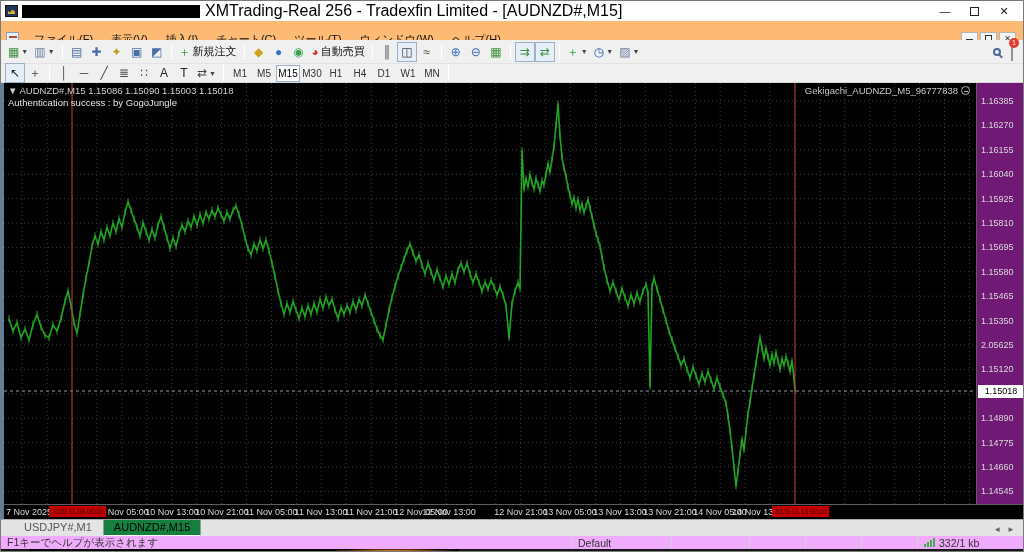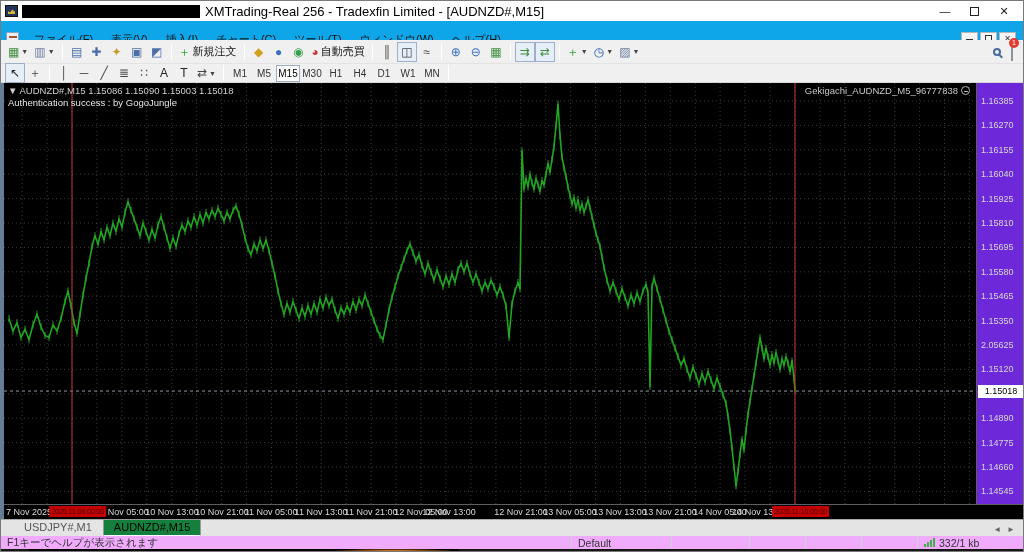--- a/index.html
+++ b/index.html
@@ -3,26 +3,26 @@
 <meta charset="utf-8">
 <style>
   html,body{margin:0;padding:0;background:#cfcfcf;}
   *{box-sizing:border-box;font-family:"Liberation Sans",sans-serif;}
   #app{position:relative;width:1024px;height:552px;background:#f0f0f0;overflow:hidden;border:1px solid #7a7a7a;}
   
   #titlebar{position:absolute;left:0;top:0;width:100%;height:20px;background:#ffffff;display:flex;align-items:center;padding:0 4px;}
   .app-icon{width:13px;height:12px;background:#23345c;border:1px solid #111;margin-right:4px;position:relative;}
   .app-icon:after{content:"";position:absolute;left:2px;bottom:2px;width:7px;height:5px;background:linear-gradient(0deg,#d8b430,#d8b430);clip-path:polygon(0 100%,0 40%,30% 70%,60% 10%,100% 55%,100% 100%);}
   .redact{width:178px;height:13px;background:#000;margin-right:5px;}
-  #title-text{font-size:13px;color:#000;white-space:nowrap;}
+  #title-text{font-size:16px;color:#000;white-space:nowrap;}
   #win-controls{margin-left:auto;display:flex;align-items:center;gap:18px;padding-right:8px;}
   .winbtn{font-size:11px;color:#222;width:14px;text-align:center;cursor:default;}
   .winbox{width:9px;height:9px;border:1px solid #222;}
   
-  #menubar{position:absolute;left:0;top:20px;width:100%;height:19px;background:#0ea5e9;display:flex;align-items:center;border-bottom:1px solid #e0e0e0;padding:17px 3px;}
+  #menubar{position:absolute;left:0;top:20px;width:100%;height:19px;background:#fdba74;display:flex;align-items:center;border-bottom:1px solid #e0e0e0;padding:17px 3px;}
   .doc-icon{width:13px;height:13px;background:#e8effa;border:1px solid #8aa0c0;margin:0 6px 0 2px;position:relative;}
   .doc-icon:after{content:"";position:absolute;left:2px;top:3px;width:8px;height:2px;background:#b05030;box-shadow:0 4px 0 #3a70b0;}
   .menu-item{font-size:11px;color:#111;padding:2px 9px;white-space:nowrap;}
   #mdi-controls{margin-left:auto;display:flex;gap:2px;padding-right:4px;}
   .mdibtn{width:17px;height:13px;border:1px solid #b5b5b5;background:#f5f5f5;font-size:8px;color:#333;display:flex;align-items:center;justify-content:center;}
   .mdibox{width:7px;height:6px;border:1px solid #333;}
   .mdimin{width:7px;height:6px;border-bottom:2px solid #333;}
   
   .toolbar{position:absolute;left:0;width:100%;background:#f0f0f0;display:flex;align-items:center;padding:0 4px;}
   #tb1{top:39px;height:24px;border-bottom:1px solid #e3e3e3;}
@@ -42,21 +42,21 @@
   .badge{position:absolute;right:-6px;top:-5px;min-width:10px;height:10px;border-radius:50%;background:#e03b2f;color:#fff;font-size:7px;line-height:10px;text-align:center;padding:0 1px;}
   
   #chart-wrap{position:absolute;left:0;top:82px;width:1024px;height:436px;background:#000;border-left:3px solid #5f7da1;}
   #plot{position:absolute;left:0;top:0;right:49px;bottom:15px;overflow:hidden;}
   #plot svg{position:absolute;left:0;top:0;width:100%;height:100%;}
   #overlay-symbol{position:absolute;left:4px;top:2px;font-size:9.5px;color:#cfcfcf;white-space:nowrap;}
   #overlay-auth{position:absolute;left:4px;top:14px;font-size:9.5px;color:#e6e6e6;white-space:nowrap;}
   #indicator-label{position:absolute;right:6px;top:2px;font-size:9.5px;color:#c8c8c8;display:flex;align-items:center;gap:3px;}
   .ea-face{width:9px;height:9px;border:1px solid #b5b5b5;border-radius:50%;position:relative;}
   .ea-face:after{content:"";position:absolute;left:2px;top:4px;width:4px;height:1px;background:#b5b5b5;}
-  #paxis{position:absolute;right:0;top:0;width:49px;bottom:15px;background:#6d28d9;border-left:1px solid #5e5e5e;}
+  #paxis{position:absolute;right:0;top:0;width:49px;bottom:15px;background:#701a75;border-left:1px solid #5e5e5e;}
   .ptick{position:absolute;left:4px;font-size:9px;color:#d8d8d8;white-space:nowrap;}
   #price-box{position:absolute;left:1px;width:46px;height:13px;background:#fff;color:#000;font-size:9px;line-height:13px;text-align:center;}
   #taxis{position:absolute;left:0;bottom:0;right:0;height:15px;background:#000;border-top:1px solid #5e5e5e;}
   .ttick{position:absolute;top:2px;font-size:9px;color:#d8d8d8;white-space:nowrap;transform:translateX(-50%);}
   .ttick.red{background:#c40000;color:#4d0000;font-size:7.5px;letter-spacing:-0.3px;padding:1px 2px;top:1px;transform:translateX(-40%);}
   .ttick.first{transform:none;}
   
   #tabsbar{position:absolute;left:0;top:518px;width:100%;height:17px;background:#e4e4e4;border-top:1px solid #a9a9a9;display:flex;align-items:flex-end;padding-left:12px;}
   .tab{font-size:11px;color:#555;padding:1px 10px 2px;border:1px solid transparent;white-space:nowrap;}
   .tab.active{background:#15803d;border:1px solid #9a9a9a;border-bottom:1px solid #fafafa;color:#000;}

